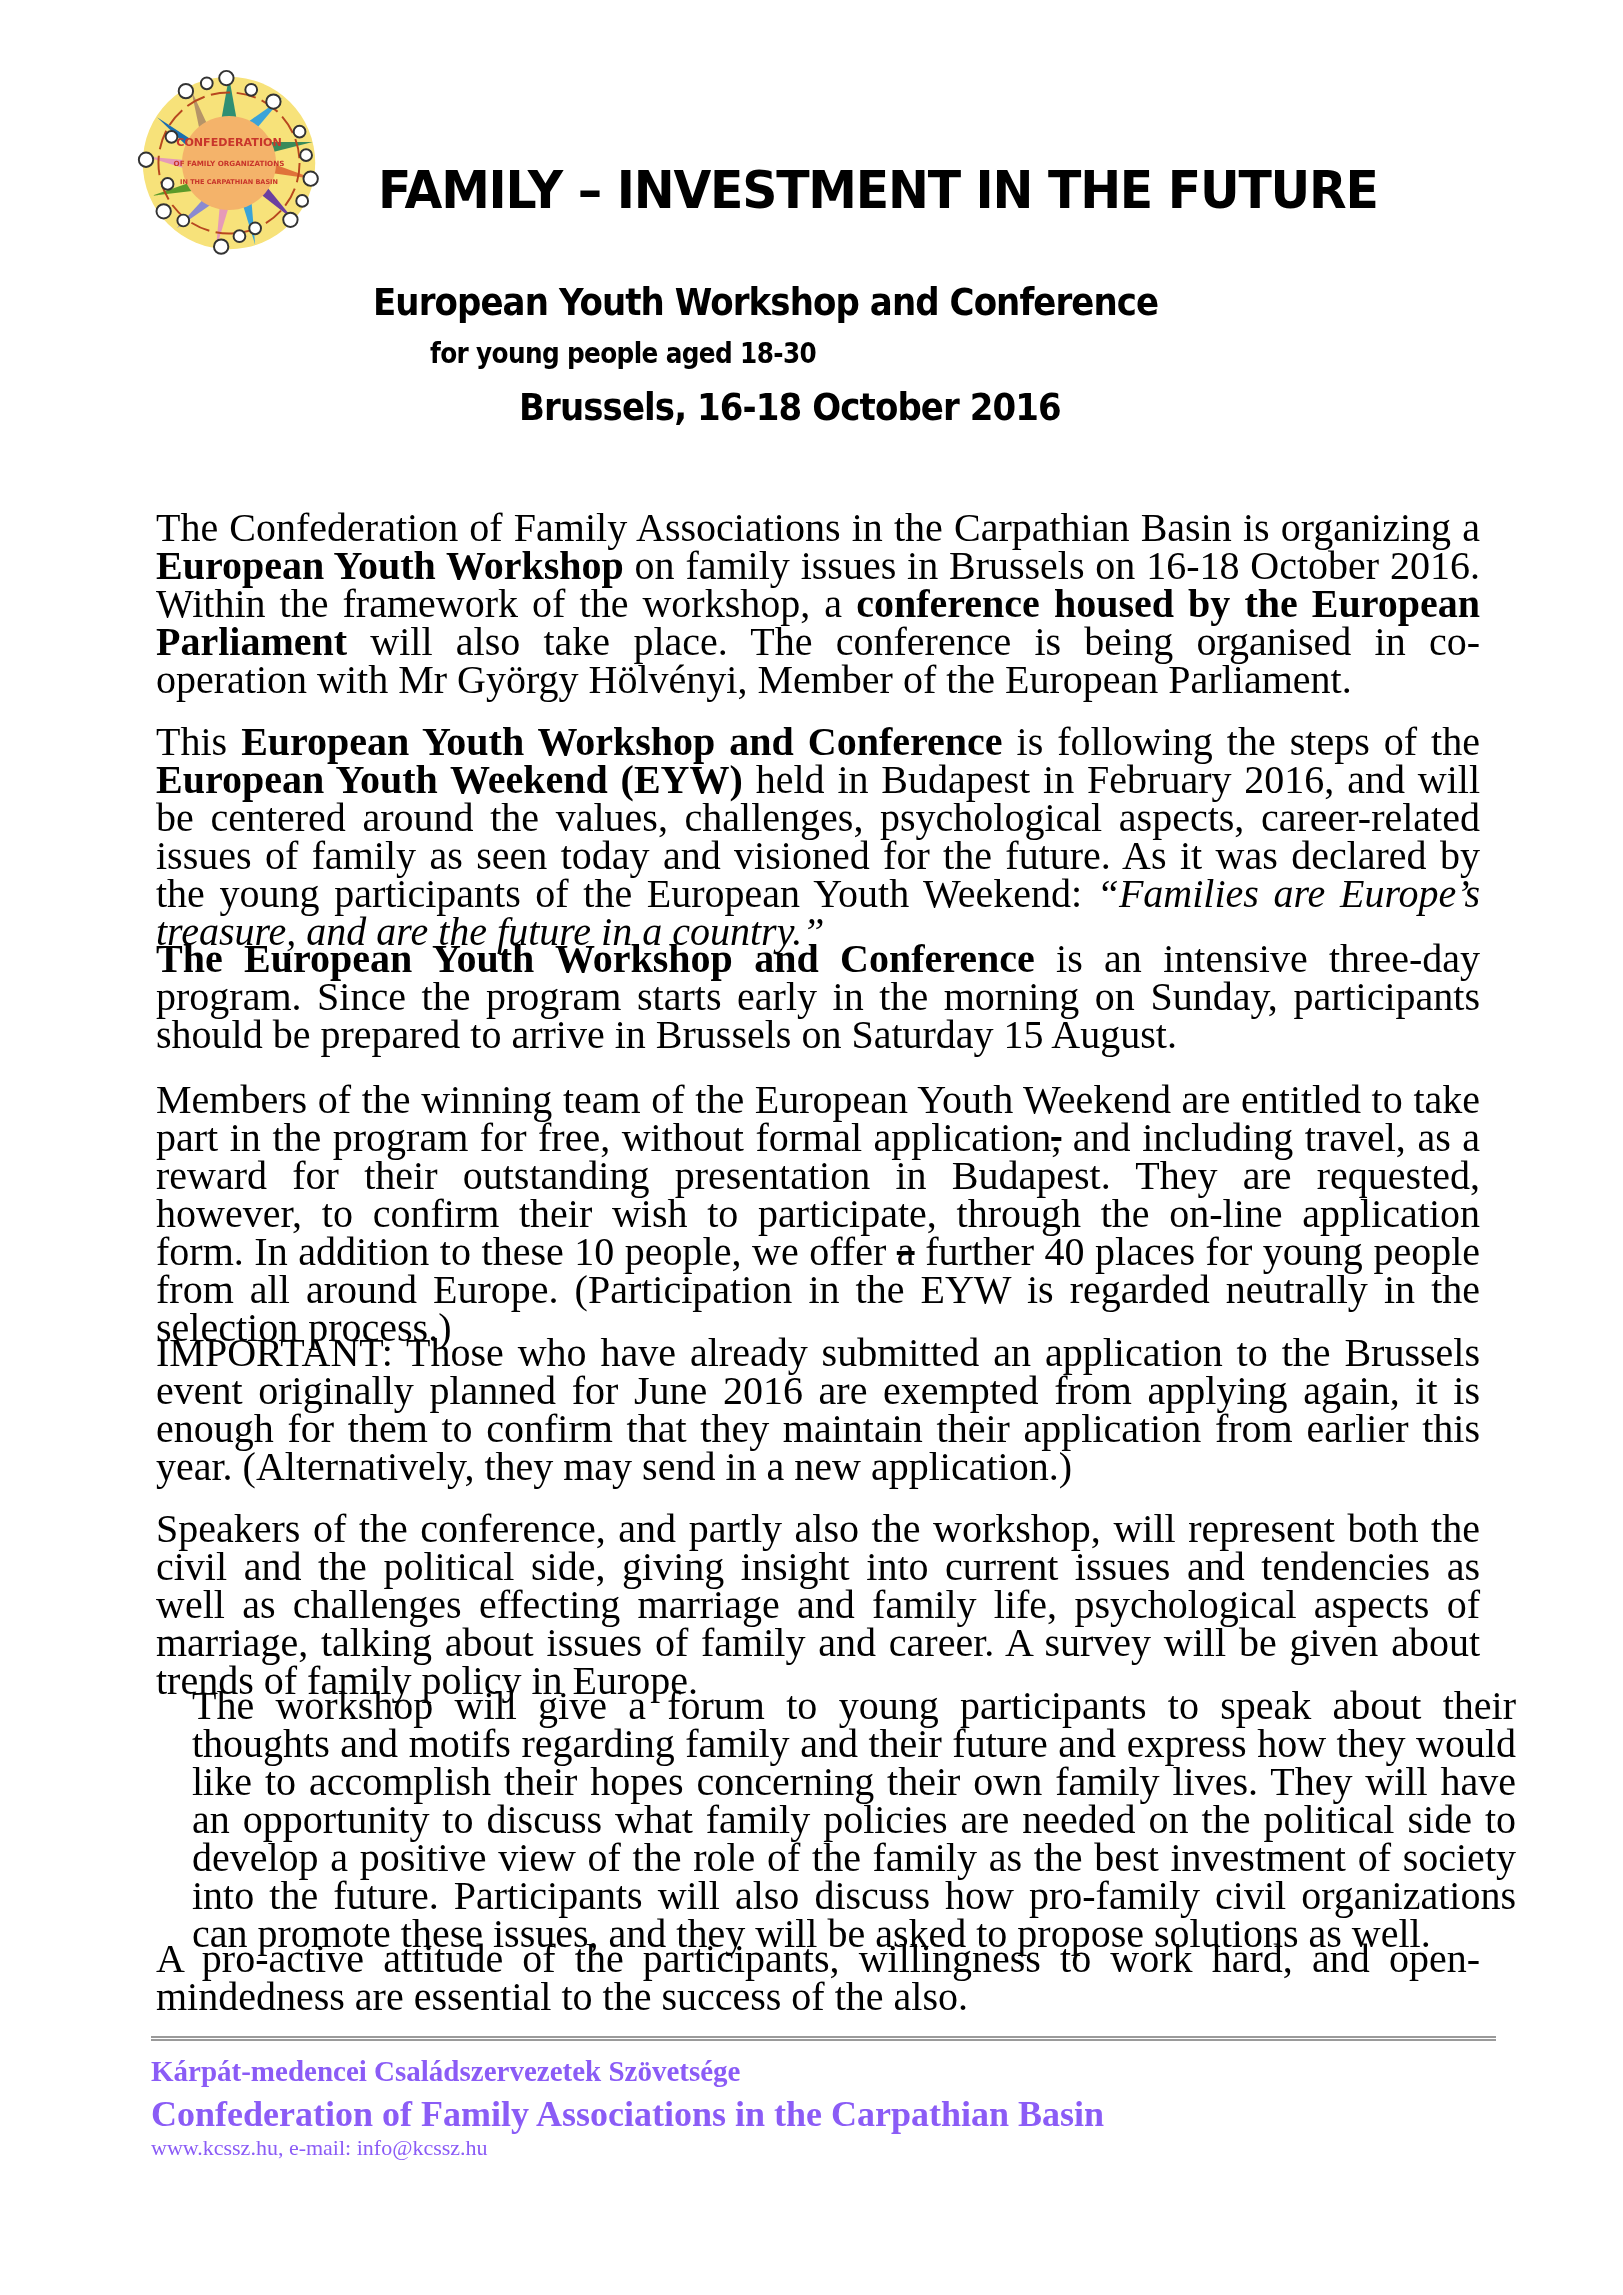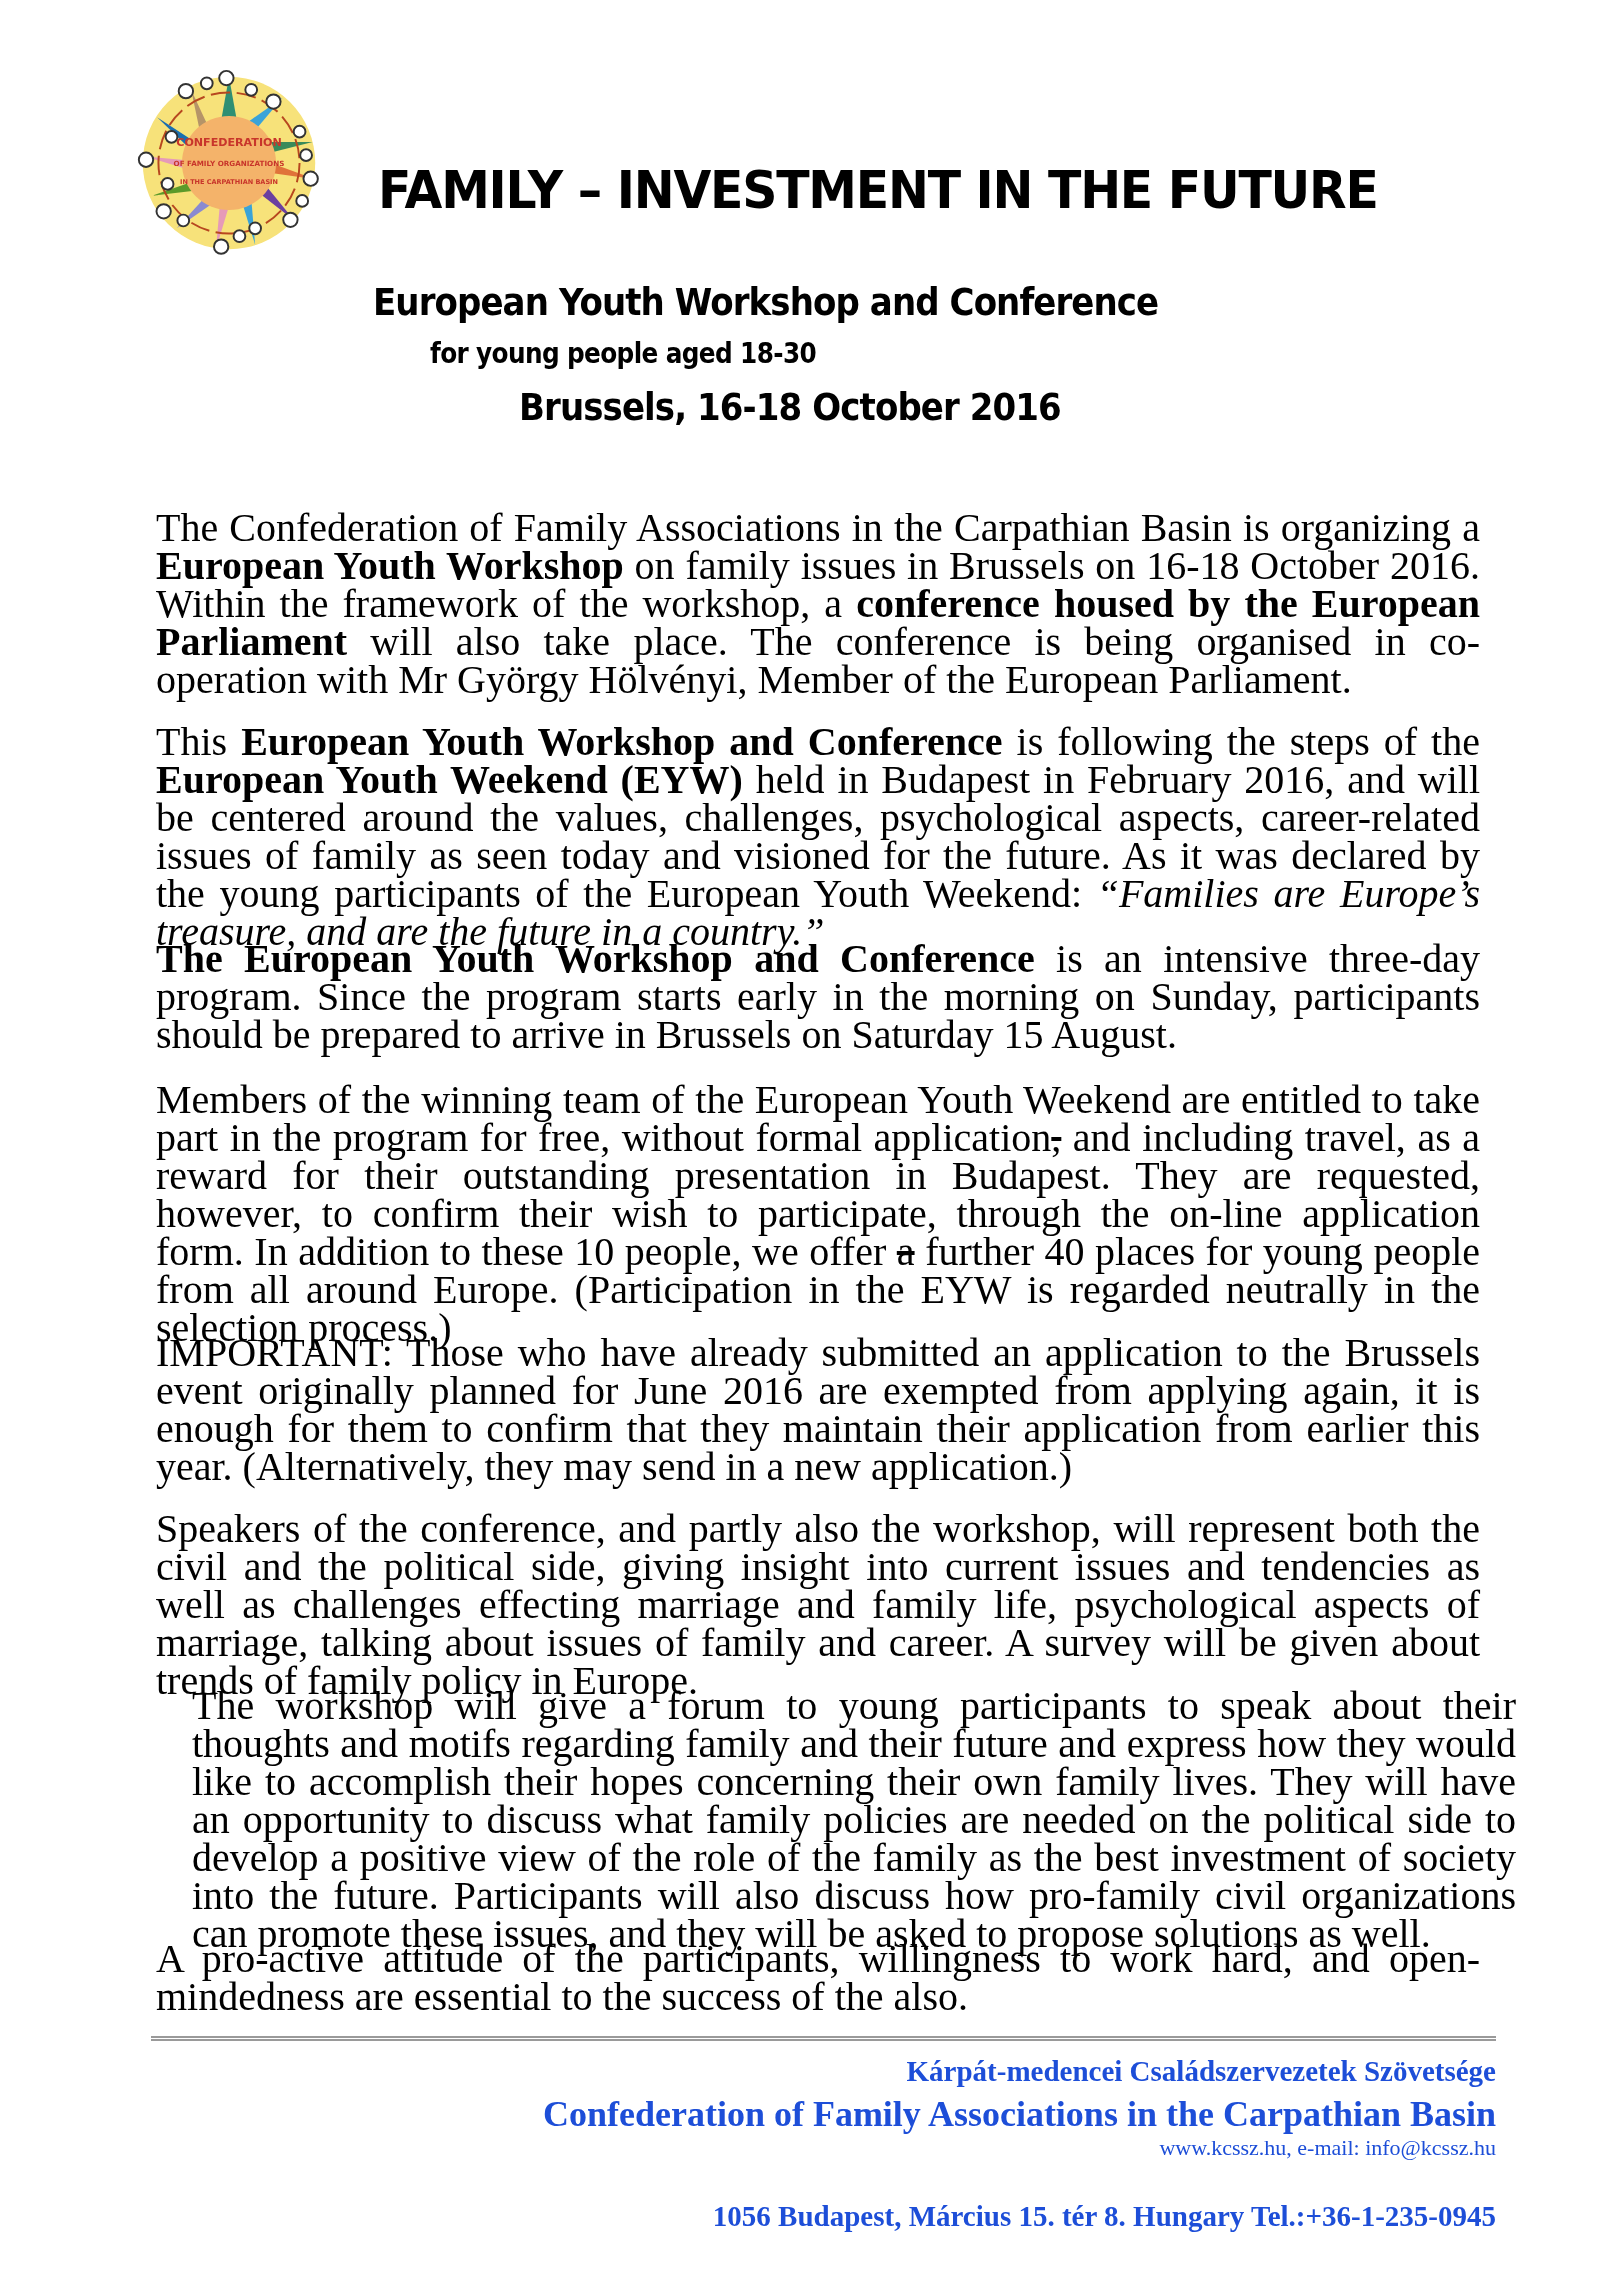--- a/index.html
+++ b/index.html
@@ -25,21 +25,21 @@
   .p4 { top: 1081px; }
   .p5 { top: 1334px; }
   .p6 { top: 1510px; }
   .p7 { top: 1687px; margin-left: 36px; }
   .p8 { top: 1940px; }
 
   .rule { position: absolute; left: 151px; width: 1345px; top: 2036px; height: 5.2px; }
   .rule .l1 { position: absolute; left: 0; right: 0; top: 0; height: 2px; background: #9a9a9a; }
   .rule .l2 { position: absolute; left: 0; right: 0; top: 3.3px; height: 2px; background: #9a9a9a; }
 
-  .foot { position: absolute; left: 151px; width: 1345px; text-align: right; font-family: "Liberation Serif", "DejaVu Serif", serif; color: #1d4ed8; white-space: nowrap; }
+  .foot { position: absolute; left: 151px; width: 1345px; text-align: left; font-family: "Liberation Serif", "DejaVu Serif", serif; color: #8b5cf6; white-space: nowrap; }
   .f1 { top: 2055px; font-size: 29px; font-weight: bold; }
   .f2 { top: 2093px; font-size: 36px; font-weight: bold; }
   .f3 { top: 2135px; font-size: 22px; }
   .f3 .link { }
   .f4 { top: 2200px; font-size: 29px; font-weight: bold; }
 </style>
 </head>
 <body>
 
 <div class="page">
@@ -121,16 +121,15 @@
 
   <div class="rule">
     <div class="l1"></div>
       <div class="l2"></div>
   </div>
   <div class="foot f1">Kárpát-medencei Családszervezetek Szövetsége</div>
   <div class="foot f2">Confederation of Family Associations in the Carpathian Basin</div>
   <div class="foot f3">
     <span class="link">www.kcssz.hu</span><span>, e-mail: info@kcssz.hu</span>
   </div>
-  <div class="foot f4">1056 Budapest, Március 15. tér 8. Hungary Tel.:+36-1-235-0945</div>
 
 </div>
 
 
 </body></html>

